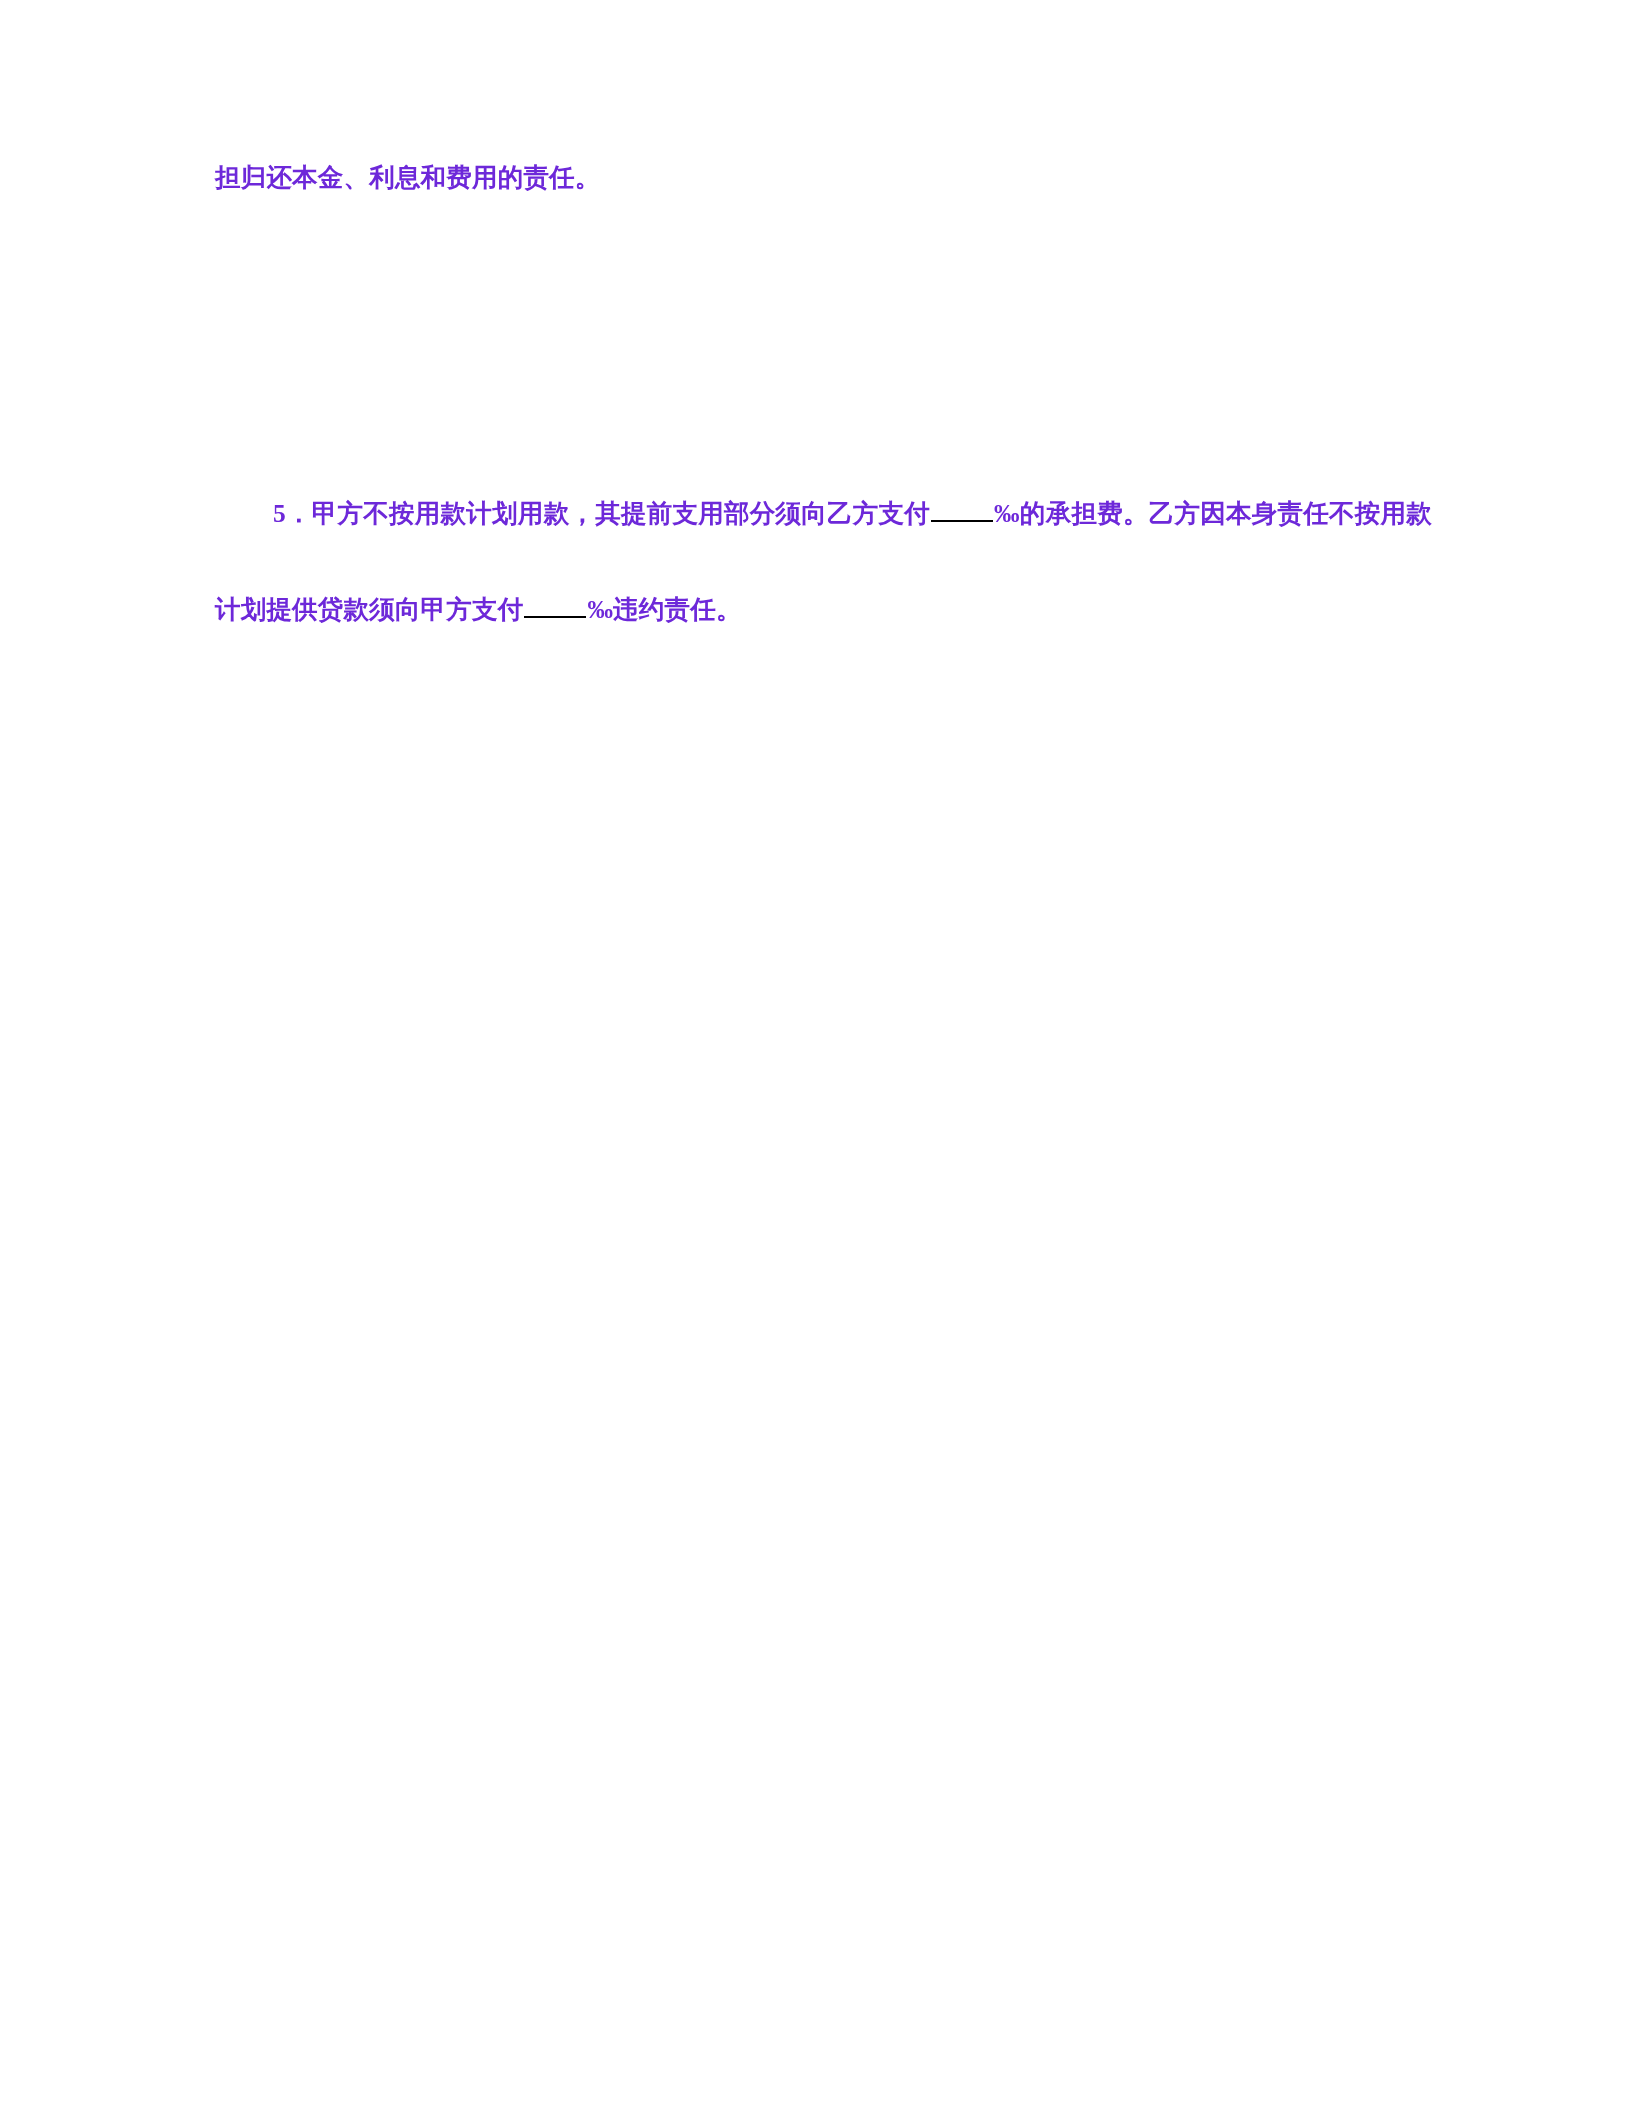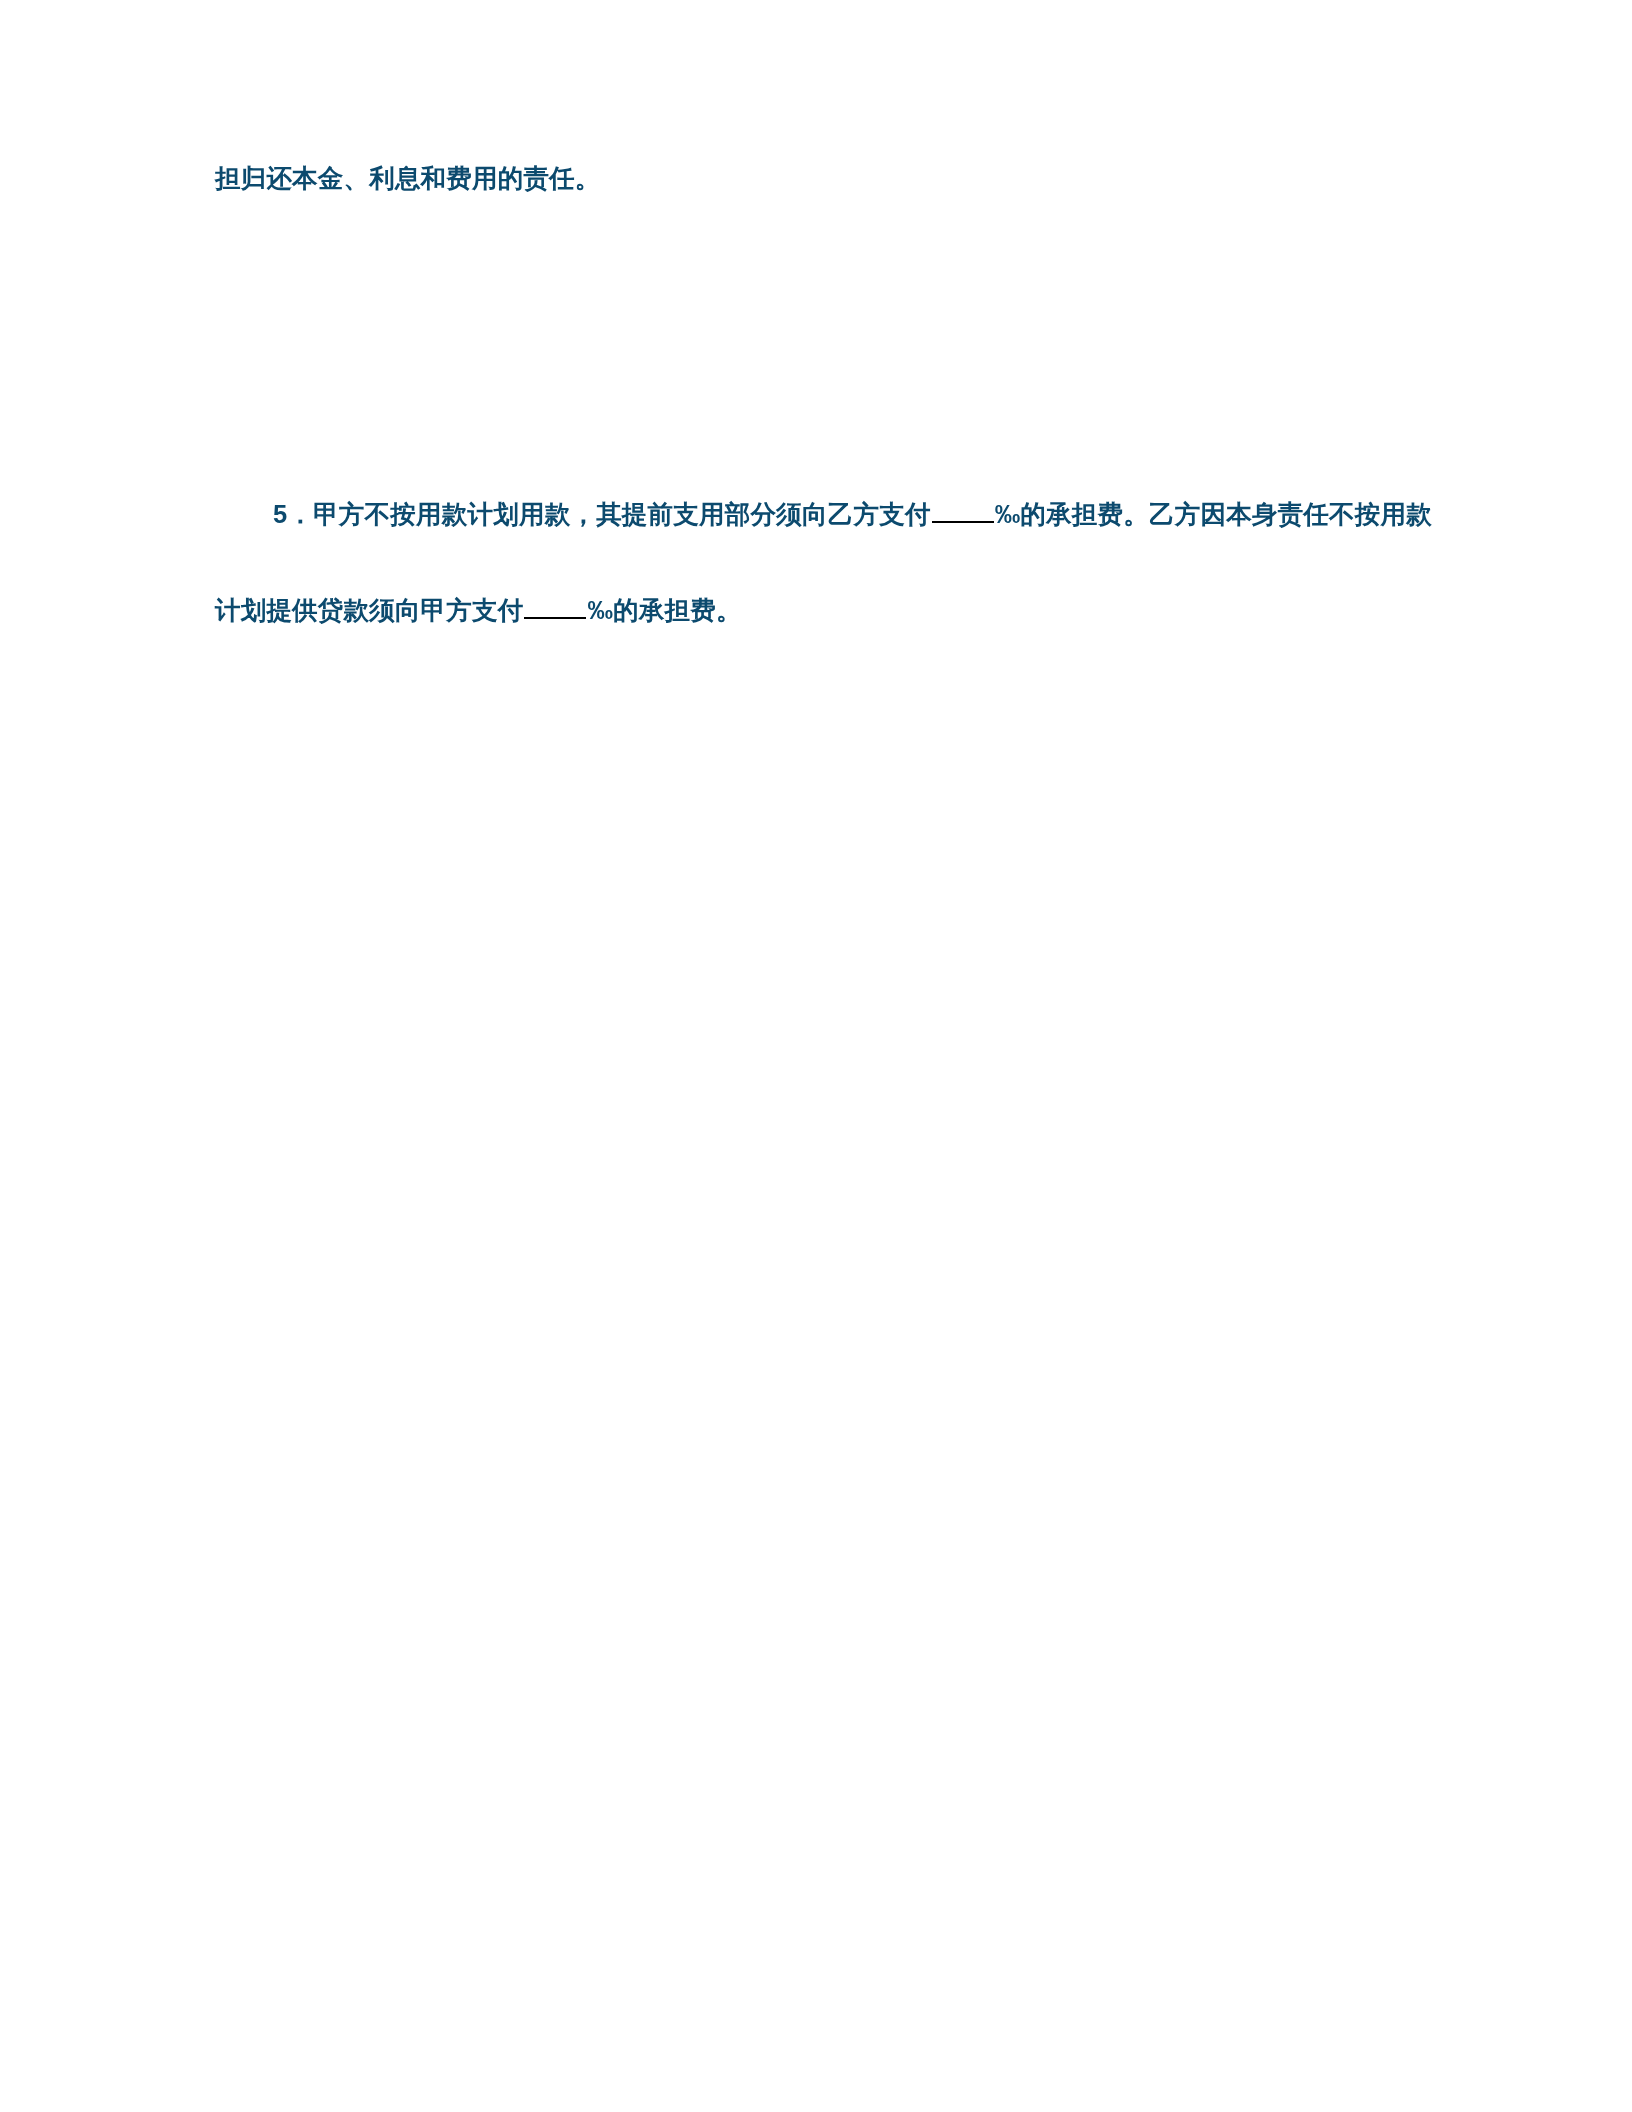--- a/index.html
+++ b/index.html
@@ -7,22 +7,22 @@
     padding: 0;
     background: #ffffff;
   }
   .page {
     width: 1632px;
     height: 1564px;
     background: #ffffff;
     position: relative;
     box-sizing: border-box;
     padding: 130px 200px 0 215px;
-    font-family: Liberation Sans, sans-serif;
-    color: #0c4a6e;
+    font-family: Liberation Serif, serif;
+    color: #6d28d9;
   }
   .doc-body {
     font-size: 25.5px;
     line-height: 1.0;
     font-weight: 600;
     letter-spacing: 0.2px;
   }
   .para {
     margin: 0;
     text-align: justify;
@@ -57,21 +57,21 @@
   <div class="doc-body">
 
     <p class="para line-tall">担归还本金、利息和费用的责任。</p>
 
     <div class="spacer-sm"></div>
 
 
     <div class="spacer-md"></div>
 
     <p class="para line-tall indent-1">
-      <span>5．甲方不按用款计划用款，其提前支用部分须向乙方支付</span><span class="blank"></span><span>‰的承担费。乙方因本身责任不按用款计划提供贷款须向甲方支付</span><span class="blank"></span><span>‰的承担费。</span>
+      <span>5．甲方不按用款计划用款，其提前支用部分须向乙方支付</span><span class="blank"></span><span>‰的承担费。乙方因本身责任不按用款计划提供贷款须向甲方支付</span><span class="blank"></span><span>‰违约责任。</span>
     </p>
 
     <div class="spacer-md"></div>
 
 
     <div class="spacer-lg"></div>
 
 
   </div>
 </div>

